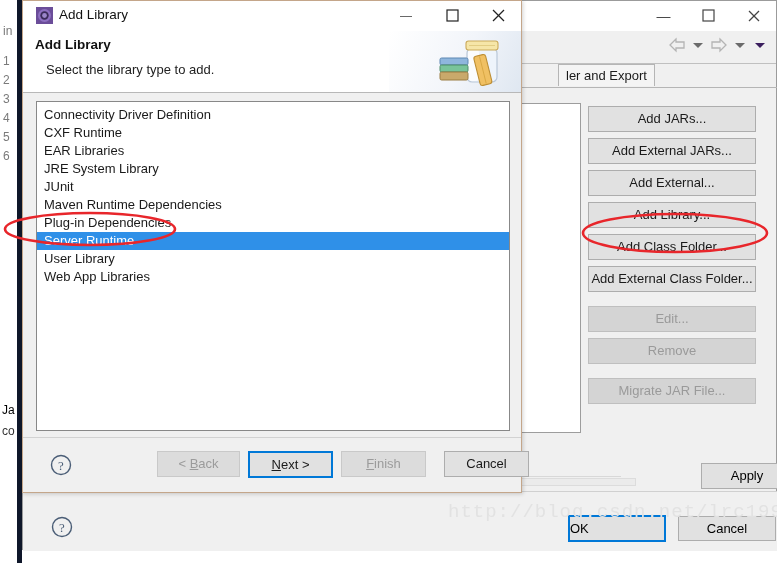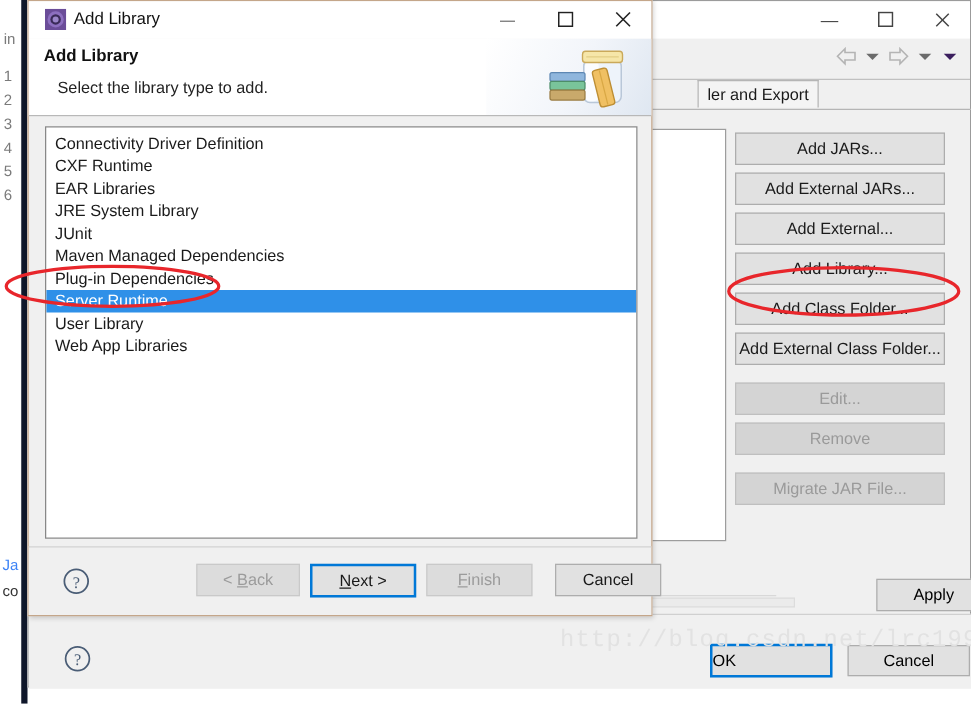--- a/index.html
+++ b/index.html
@@ -38,21 +38,21 @@
     overflow: hidden;
   }
   #editor-code {
     position: absolute;
     left: 0; top: 400px;
     width: 22px;
     font-size: 12px;
     color: #333;
   }
   .code-line { height: 21px; line-height: 21px; padding-left: 2px; white-space: nowrap; overflow: hidden; }
-  .code-line.kw { color: #3b82f6; margin-top: 42px; }
+  .code-line.kw { color: #000000; }
 
   
   #bg-window {
     position: absolute;
     left: 22px; top: 0;
     width: 755px; height: 550px;
     background: #f0f0f0;
     border: 1px solid #9b9b9b;
     box-sizing: border-box;
   }
@@ -506,21 +506,21 @@
     </div>
   </div>
 
   <div id="dlg-list">
     <div id="dlg-list-inner">
       <div class="litem">Connectivity Driver Definition</div>
       <div class="litem">CXF Runtime</div>
       <div class="litem">EAR Libraries</div>
       <div class="litem">JRE System Library</div>
       <div class="litem">JUnit</div>
-      <div class="litem">Maven Managed Dependencies</div>
+      <div class="litem">Maven Runtime Dependencies</div>
       <div class="litem">Plug-in Dependencies</div>
       <div class="litem sel">Server Runtime</div>
       <div class="litem">User Library</div>
       <div class="litem">Web App Libraries</div>
     </div>
   </div>
 
   <div id="dlg-footer">
     <div id="dlg-help">
       <svg width="22" height="22" viewBox="0 0 22 22">

